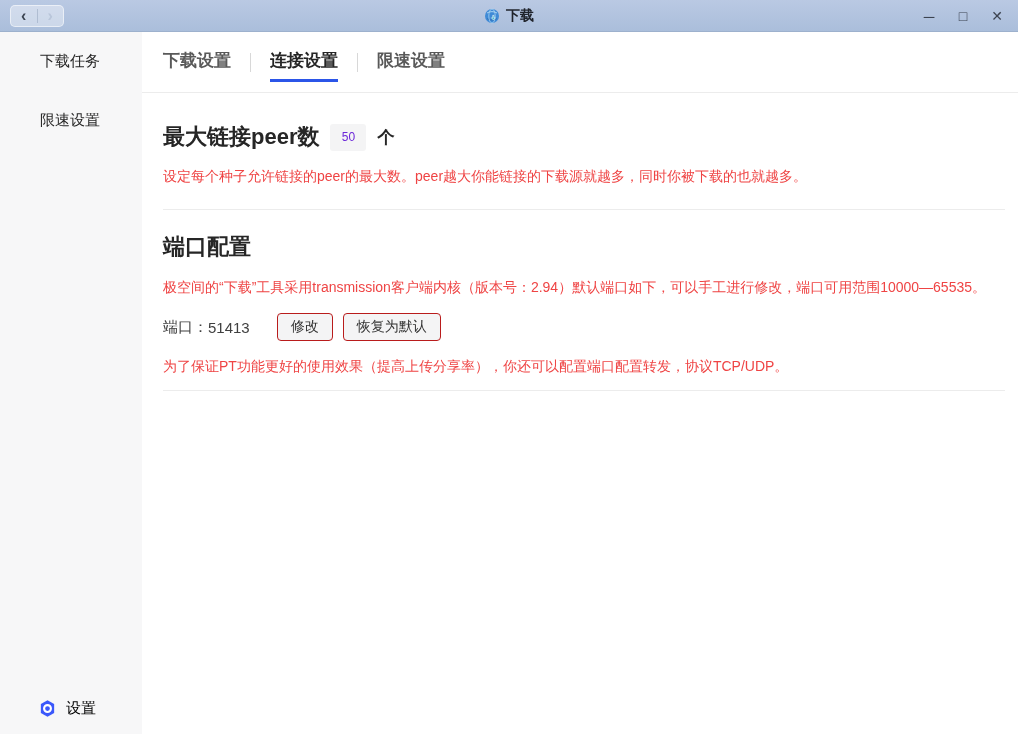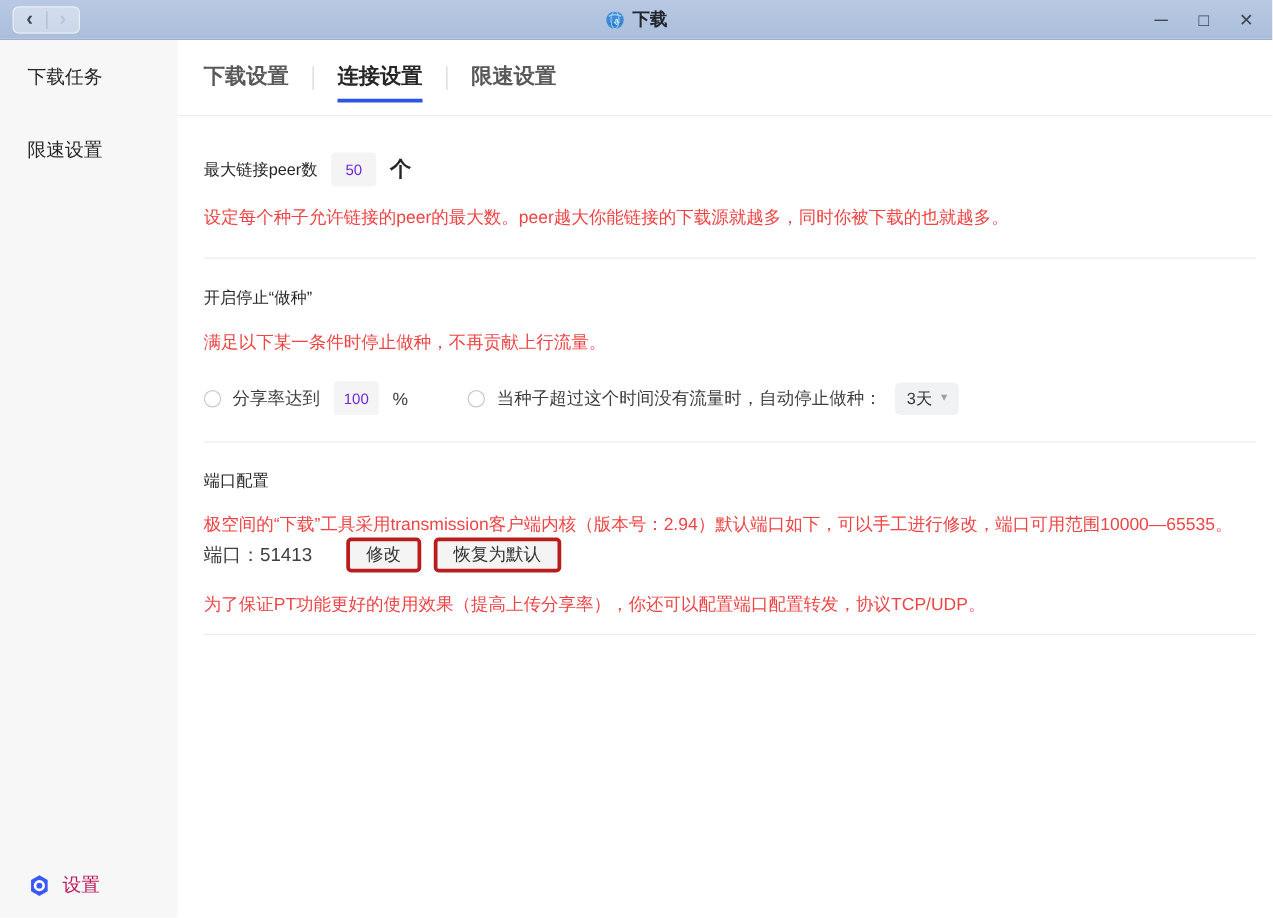--- a/index.html
+++ b/index.html
@@ -36,40 +36,40 @@
   .win-controls { position: absolute; right: 14px; top: 0; height: 32px;
     display: flex; align-items: center; gap: 20px; }
   .win-btn { color: #3c4350; font-size: 14px; line-height: 1; cursor: pointer;
     display: flex; align-items: center; justify-content: center; width: 14px; }
   .win-btn.min { font-size: 15px; }
 
   
   .app { flex: 1; display: flex; min-height: 0; }
 
   .sidebar { flex: 0 0 142px; width: 142px; background: #f7f7f8; position: relative; }
-  .side-item { height: 59px; display: flex; align-items: center; padding-left: 22px;
+  .side-item { height: 59px; display: flex; align-items: center; padding-left: 40px;
     font-size: 15px; color: #262626; font-weight: 500; cursor: pointer; }
-  .settings { position: absolute; left: 22px; bottom: 16px;
+  .settings { position: absolute; left: 38px; bottom: 16px;
     display: flex; align-items: flex-start; gap: 9px; cursor: pointer;
-    color: #be185d; font-size: 15px; font-weight: 500; }
+    color: #000000; font-size: 15px; font-weight: 500; }
 
   .main { flex: 1; display: flex; flex-direction: column; min-width: 0; background: #fff; }
 
   
   .tabbar { flex: 0 0 61px; display: flex; align-items: center; padding-left: 21px;
     border-bottom: 1px solid #ececec; }
   .tab { font-size: 17px; font-weight: bold; color: #595959; cursor: pointer;
     padding-bottom: 7px; margin-top: 7px; border-bottom: 3px solid transparent; }
   .tab.active { color: #262626; border-bottom-color: #2b55e8; }
   .tab-sep { width: 1px; height: 19px; background: #d8d8d8; margin: 0 19px; }
 
   
   .content { flex: 1; padding: 0 13px 0 21px; overflow: hidden; }
   .section { border-bottom: 1px solid #ececec; }
-  .section h2 { font-size: 13px; font-weight: normal; color: #262626; }
+  .section h2 { font-size: 22px; font-weight: bold; color: #262626; }
   .desc { font-size: 14px; color: #ef4444; line-height: 22px; }
 
   .sec-peer { padding: 29px 0 22px; }
   .head-row { display: flex; align-items: center; }
   .val-box { min-width: 36px; height: 27px; background: #f4f4f5; border-radius: 3px;
     display: inline-flex; align-items: center; justify-content: center;
     font-size: 12px; color: #6d28d9; margin: 0 11px; padding: 0 8px; }
   .unit { font-size: 17px; font-weight: bold; color: #262626; }
   .sec-peer .desc { margin-top: 13px; }
 
@@ -80,23 +80,23 @@
   .radio { width: 14px; height: 14px; border: 1px solid #c9c9c9; border-radius: 50%;
     background: #fff; margin-right: 9px; flex: 0 0 14px; cursor: pointer; }
   .opt-gap { width: 48px; }
   .dropdown { height: 26px; background: #f1f2f3; border-radius: 4px; padding: 0 9px;
     display: inline-flex; align-items: center; gap: 7px; margin-left: 11px;
     font-size: 13px; color: #333; cursor: pointer; }
   .caret { font-size: 10px; color: #9aa0a6; }
 
   .sec-port { padding: 22px 0 13px; }
   .sec-port .desc { margin-top: 14px; max-width: 852px; }
-  .port-row { display: flex; align-items: center;
+  .port-row { margin-top: 15px; display: flex; align-items: center;
     font-size: 15px; color: #404040; }
-  .btn { height: 28px; padding: 0 13px; background: #f4f4f5; border: 3px solid #b91c1c;
+  .btn { height: 28px; padding: 0 13px; background: #f4f4f5; border: 1px solid #b91c1c;
     border-radius: 4px; font-size: 14px; color: #333; cursor: pointer;
     display: inline-flex; align-items: center;
     font-family: "Liberation Sans", "DejaVu Sans", sans-serif; }
   .btn-modify { margin-left: 27px; }
   .btn-restore { margin-left: 10px; }
   .note { margin-top: 17px; }
 </style>
 </head>
 <body>
 
@@ -161,37 +161,20 @@
 
         <div class="section sec-peer">
           <div class="head-row">
             <h2>最大链接peer数</h2>
             <span class="val-box">50</span>
             <span class="unit">个</span>
           </div>
           <div class="desc">设定每个种子允许链接的peer的最大数。peer越大你能链接的下载源就越多，同时你被下载的也就越多。</div>
         </div>
 
-        <div class="section sec-seed">
-          <h2>开启停止“做种”</h2>
-          <div class="desc">满足以下某一条件时停止做种，不再贡献上行流量。</div>
-          <div class="option-row">
-            <span class="radio"></span>
-            <span>分享率达到</span>
-            <span class="val-box">100</span>
-            <span>%</span>
-            <span class="opt-gap"></span>
-            <span class="radio"></span>
-            <span>当种子超过这个时间没有流量时，自动停止做种：</span>
-            <span class="dropdown">
-              <span>3天</span>
-              <span class="caret">▾</span>
-            </span>
-          </div>
-        </div>
 
         <div class="section sec-port">
           <h2>端口配置</h2>
           <div class="desc">极空间的“下载”工具采用transmission客户端内核（版本号：2.94）默认端口如下，可以手工进行修改，端口可用范围10000—65535。</div>
           <div class="port-row">
             <span>端口：</span>
             <span>51413</span>
             <button class="btn btn-modify">修改</button>
             <button class="btn btn-restore">恢复为默认</button>
           </div>

